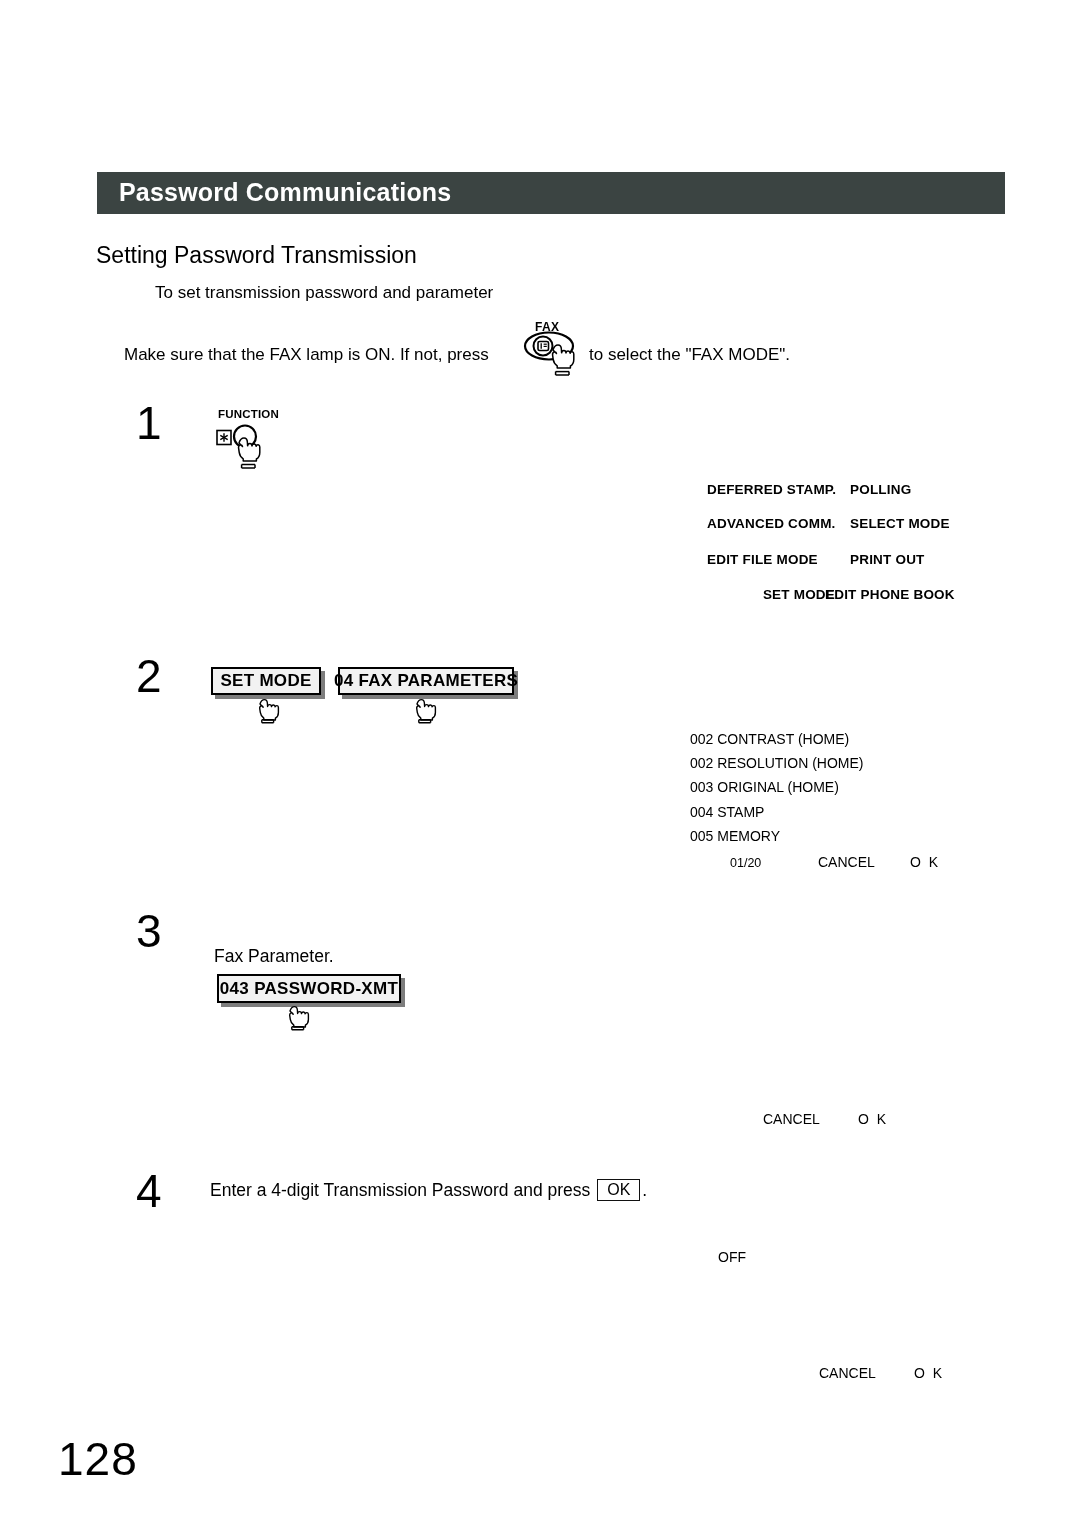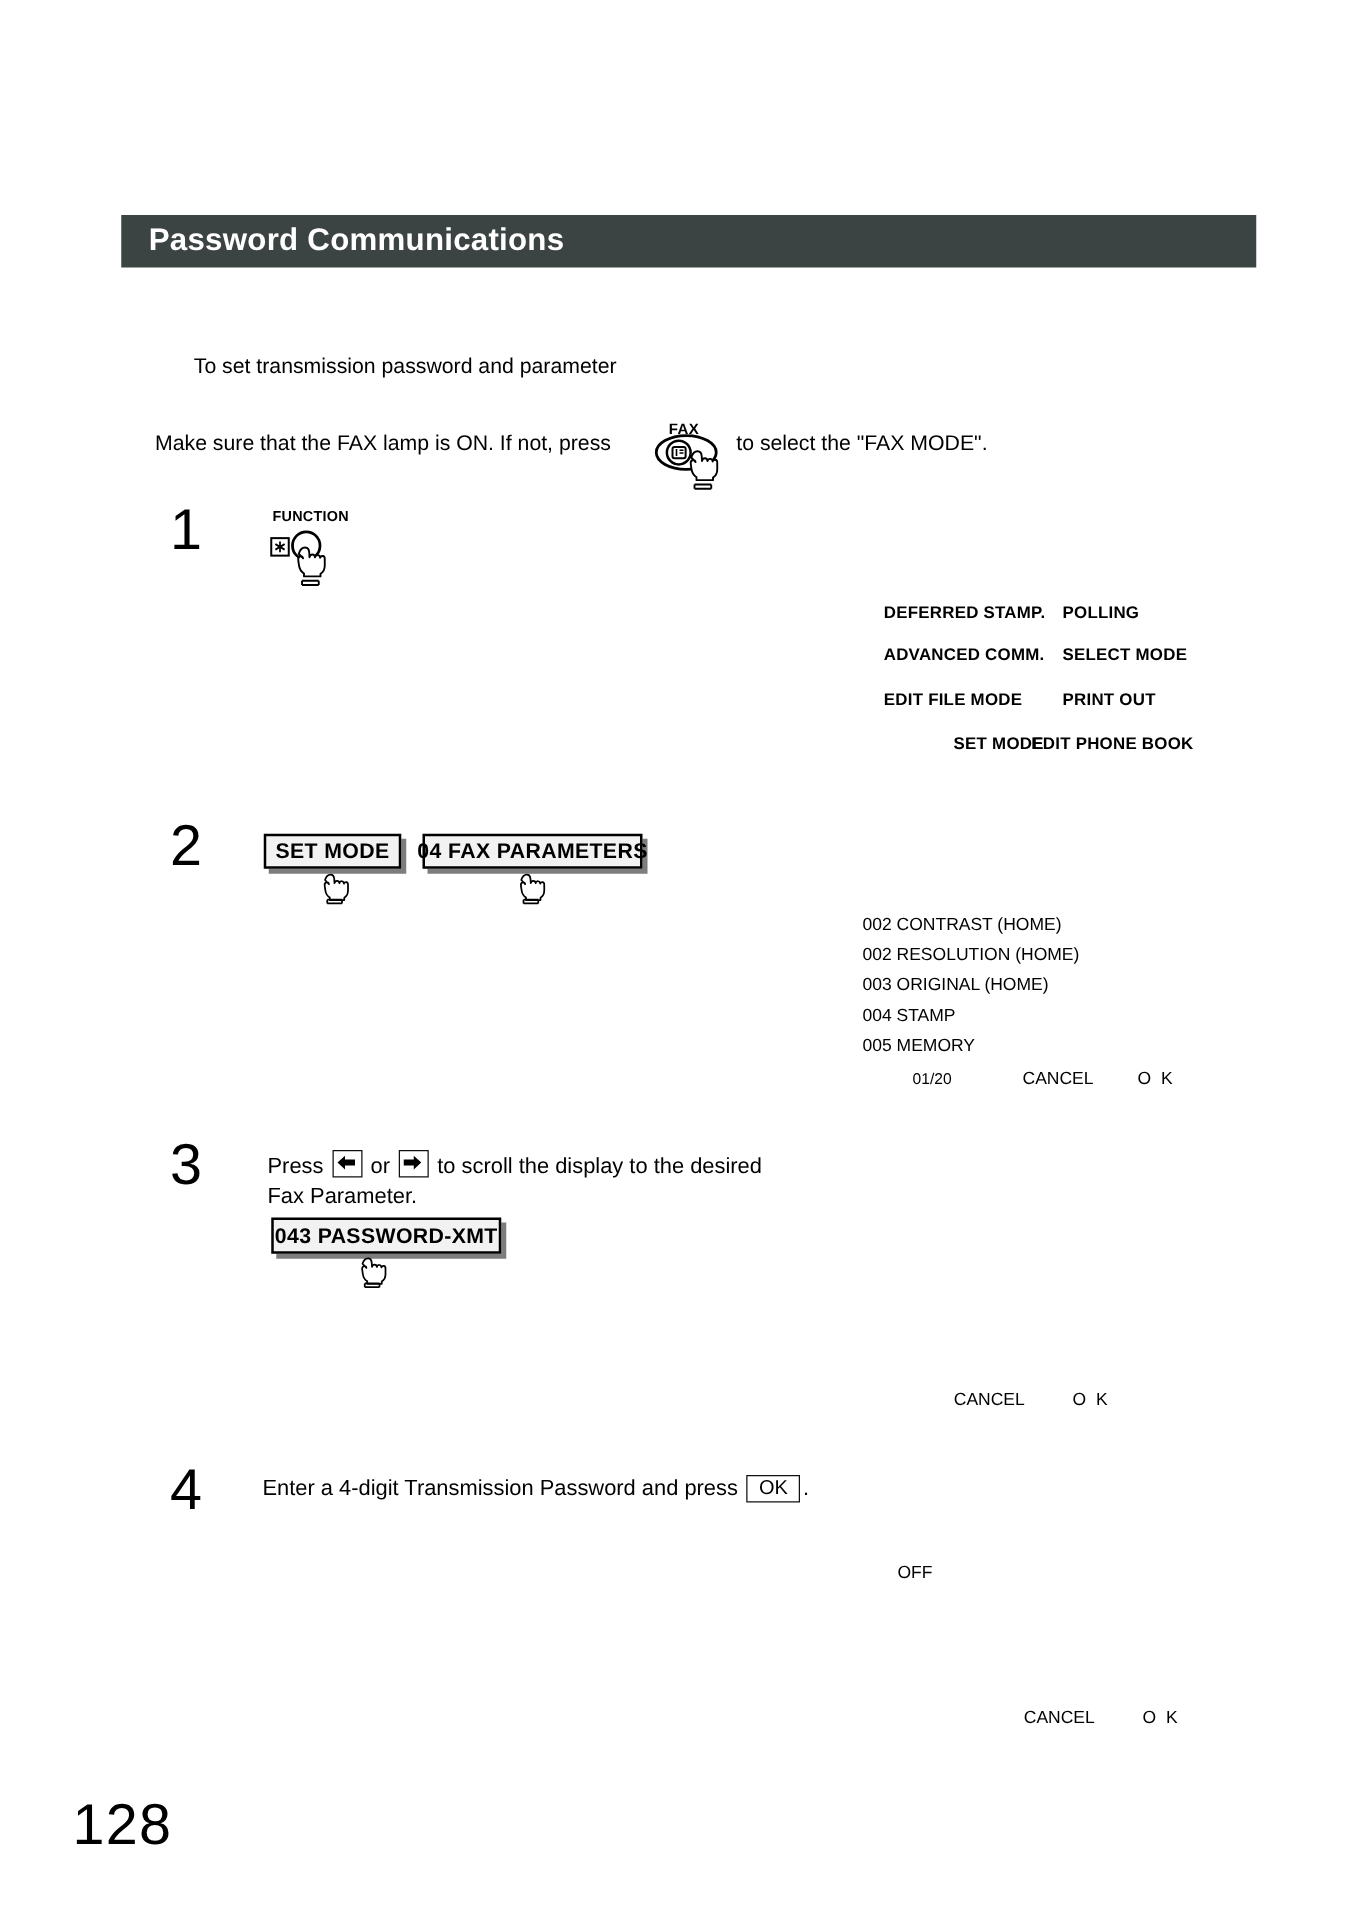--- a/index.html
+++ b/index.html
@@ -71,21 +71,20 @@
     top: 345px;
     font-size: 17px;
     white-space: nowrap;
   }
   .fax-key {
     position: absolute;
     left: 521px;
     top: 320px;
     width: 72px;
     height: 60px;
-    margin-top: 16px;
   }
   .fax-key-label {
     position: absolute;
     left: 14px;
     top: 0px;
     font-size: 12px;
     font-weight: bold;
     letter-spacing: 0.3px;
   }
 
@@ -270,20 +269,21 @@
 </style>
 </head>
 <body>
 
 <div class="page">
 
   <div class="header-band">
     <div class="header-title">Password Communications</div>
   </div>
 
+  <div class="section-heading">Setting  Password Transmission</div>
   <div class="section-sub">To set transmission password and parameter</div>
 
   <div class="intro-line">Make sure that the FAX lamp is ON.  If not, press</div>
 
   <div class="fax-key">
     <div class="fax-key-label">FAX</div>
     <svg class="keysvg" width="72" height="60" viewBox="0 0 72 60">
       <ellipse cx="28" cy="26" rx="24" ry="13.5" fill="#fff" stroke="#000" stroke-width="2.2"></ellipse>
       <circle cx="22" cy="26" r="9.5" fill="#fff" stroke="#000" stroke-width="2"></circle>
       <rect x="17" y="21.5" width="10.5" height="9" rx="1.6" fill="#fff" stroke="#000" stroke-width="1.6"></rect>
@@ -386,35 +386,20 @@
     <div>004 STAMP</div>
     <div>005 MEMORY</div>
   </div>
   <div class="param-status">
     <span class="pgn">01/20</span>
     <span class="cancel">CANCEL</span>
     <span class="ok">O K</span>
   </div>
 
   <div class="step-num step3-num">3</div>
-  <div class="step-text step3-text">
-    <span>Press</span>
-    <span class="arrow-box">
-      <svg width="18" height="16" viewBox="0 0 18 16">
-          <path d="M2 8 L8 2.5 L8 5.6 L16 5.6 L16 10.4 L8 10.4 L8 13.5 Z" fill="#000"></path>
-        </svg>
-    </span>
-    <span>or</span>
-    <span class="arrow-box">
-      <svg width="18" height="16" viewBox="0 0 18 16">
-          <path d="M16 8 L10 2.5 L10 5.6 L2 5.6 L2 10.4 L10 10.4 L10 13.5 Z" fill="#000"></path>
-        </svg>
-    </span>
-    <span>to scroll the display to the desired</span>
-  </div>
   <div class="step-text step3-text2">Fax Parameter.</div>
 
   <div class="btn-3d btn-password">043 PASSWORD-XMT</div>
   <svg style="position:absolute;left:285px;top:1001px;" width="40" height="34" viewBox="0 0 40 34">
     <path d="M5 10 q1.3 -4.4 4.4 -4.4 q2.8 0 3 3.7 l0.2 3.2
              q0.3 -1.9 2 -1.9 q1.8 0 1.9 2
              q0.35 -1.7 1.95 -1.6 q1.6 0.1 1.7 1.9
              q0.45 -1.4 1.85 -1.25 q1.4 0.2 1.4 1.95 l0 4.8
              q0 4 -3 5.8 l0 1.85 l-11.6 0 l0 -2
              q-3 -2 -3.5 -5.65 l-0.55 -3.7 q-0.35 -2.3 1.4 -2.8

